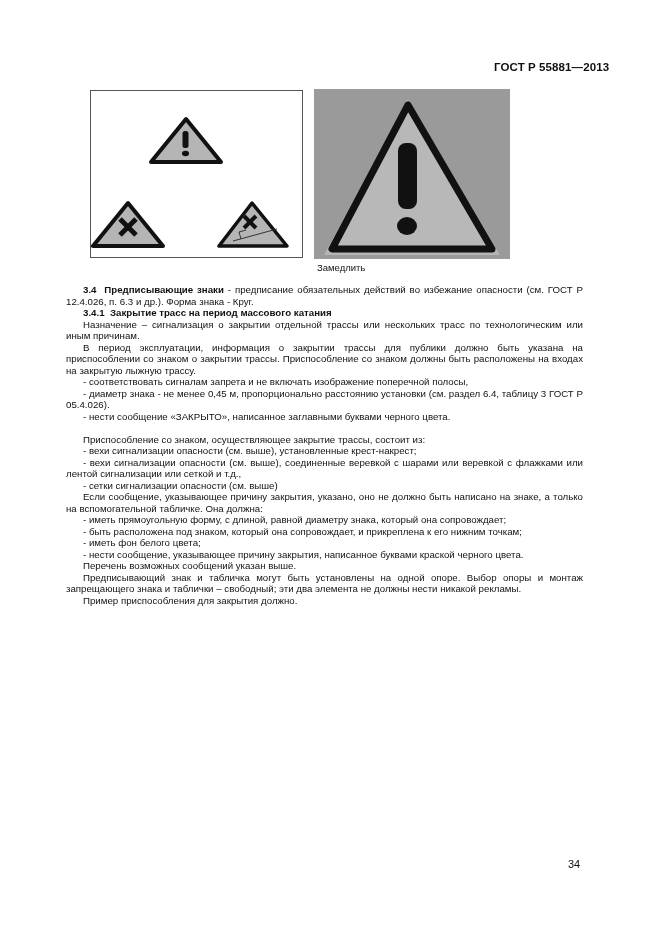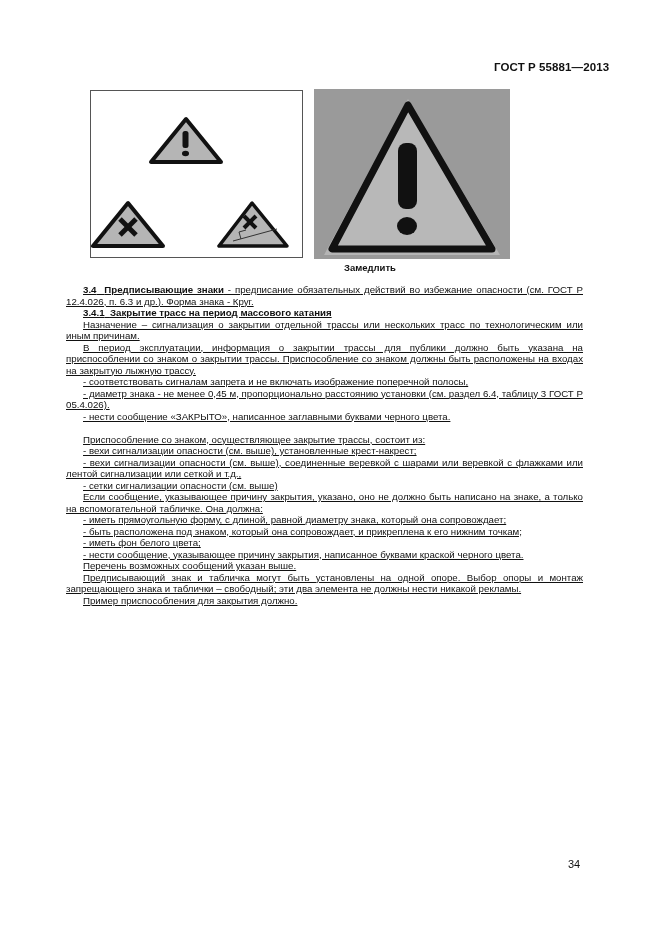--- a/index.html
+++ b/index.html
@@ -3,23 +3,23 @@
 <meta charset="utf-8">
 <style>
   html, body { margin: 0; padding: 0; background: #ffffff; }
   body { width: 661px; height: 935px; position: relative; overflow: hidden;
          font-family: "Liberation Sans", sans-serif; color: #111; }
   .header { position: absolute; top: 61px; left: 452px; font-weight: bold; font-size: 11.5px; letter-spacing: 0.1px; margin-left: 42px; }
   .fig-left { position: absolute; left: 90px; top: 90px; width: 213px; height: 168px;
               border: 1px solid #555; box-sizing: border-box; background: #fff; }
   .fig-right { position: absolute; left: 314px; top: 89px; width: 196px; height: 170px; background: #9a9a9a; }
   .fig-right-bottom { position: absolute; left: 314px; top: 259px; width: 196px; height: 16px; background: #fff; }
-  .caption { position: absolute; left: 344px; top: 262px; font-size: 9.5px; font-weight: bold; }
+  .caption { position: absolute; left: 317px; top: 262px; font-size: 9.5px; }
   .text { position: absolute; left: 66px; top: 284px; width: 517px; font-size: 9.7px; line-height: 11.5px; }
-  .p { margin: 0; text-align: justify; text-indent: 17px; text-decoration: underline; }
+  .p { margin: 0; text-align: justify; text-indent: 17px; }
   .gap { height: 11.5px; }
   b { font-weight: bold; }
   .pagenum { position: absolute; left: 568px; top: 858px; font-size: 11px; }
   svg { display: block; }
 </style>
 </head>
 <body>
 
 <div class="header">ГОСТ Р 55881—2013</div>
 

